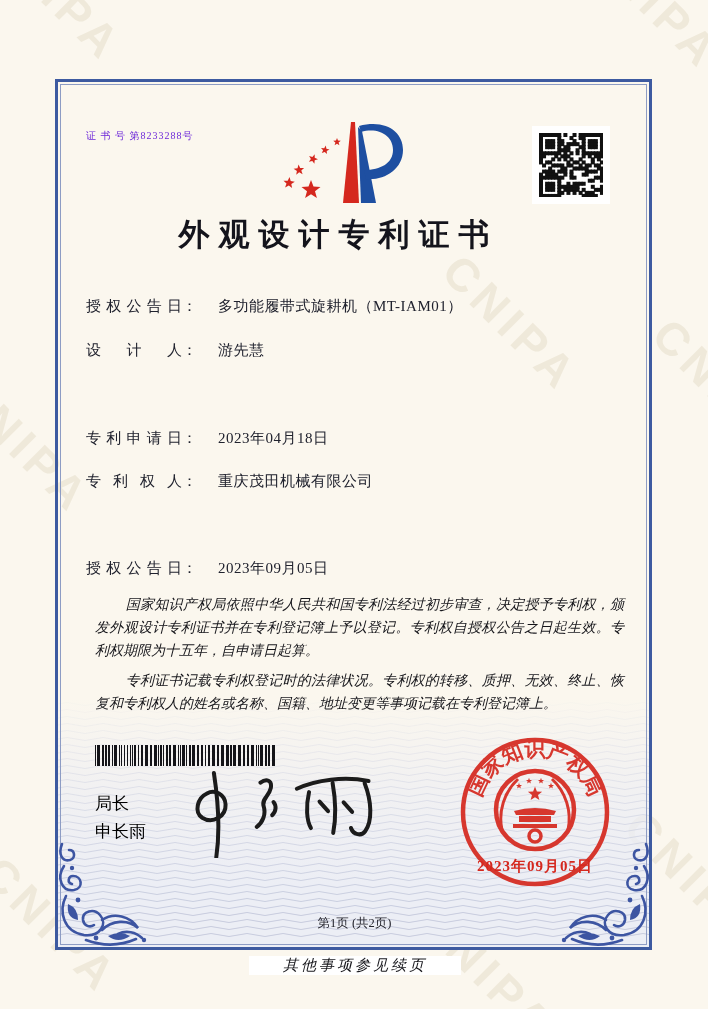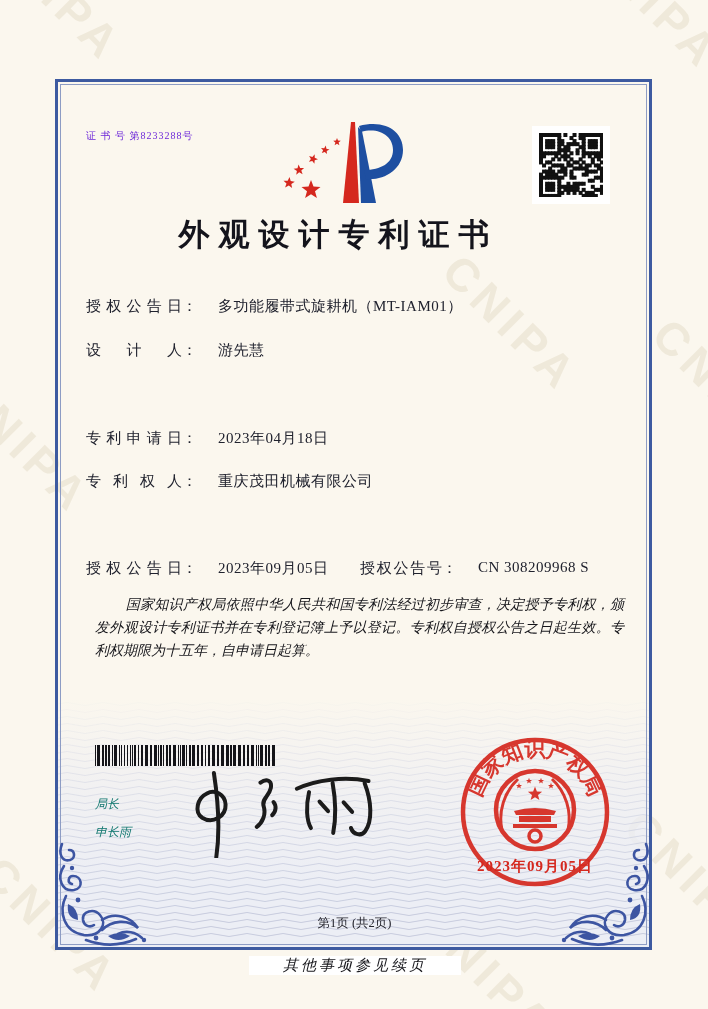--- a/index.html
+++ b/index.html
@@ -40,21 +40,21 @@
   .fvalue{margin-left:21px;letter-spacing:.5px;}
   .fgroup2{position:absolute;left:274px;top:0;white-space:nowrap;}
   .fgroup2 .flabel{width:82px;}
 
   #paras{left:86px;top:593px;width:538px;font-size:14px;color:#15151a;}
   #paras p{margin:0 0 7px 9px;line-height:23px;text-align:justify;text-indent:2.2em;
            font-style:italic;font-family:"Liberation Serif","DejaVu Serif",serif;}
 
   #barcode{left:95px;top:745px;}
 
-  #signer{left:95px;top:790px;font-size:12px;color:#0f766e;line-height:28px;font-style:italic;}
+  #signer{left:95px;top:790px;font-size:17px;color:#000000;line-height:28px;}
   #sig{left:178px;top:763px;}
 
   #seal{left:450px;top:727px;width:170px;height:170px;}
   #seal-date{left:446px;top:857px;width:178px;text-align:center;color:#d5281e;
              font-size:15px;font-weight:bold;letter-spacing:1px;}
 
   #page-info{left:55px;top:915px;width:599px;text-align:center;font-size:12.5px;color:#23232c;}
 
   #cont-note{left:249px;top:956px;width:212px;background:#ffffff;text-align:center;
              font-size:15px;font-style:italic;letter-spacing:3px;color:#15151a;padding:0 0;}
@@ -423,27 +423,25 @@
     <span class="flabel">设计人</span><span class="fcolon">：</span><span class="fvalue">游先慧</span>
   </div>
   <div class="content frow" style="top:429px">
     <span class="flabel">专利申请日</span><span class="fcolon">：</span><span class="fvalue">2023年04月18日</span>
   </div>
   <div class="content frow" style="top:472px">
     <span class="flabel">专利权人</span><span class="fcolon">：</span><span class="fvalue">重庆茂田机械有限公司</span>
   </div>
   <div class="content frow" style="top:559px;position:absolute">
     <span class="flabel">授权公告日</span><span class="fcolon">：</span><span class="fvalue">2023年09月05日</span>
-    <span class="fgroup2">
-      <span class="flabel">授权公告号</span><span class="fcolon">：</span><span class="fvalue">CN 308209968 S</span>
-    </span>
   </div>
 
   <div id="paras" class="content">
     <p>国家知识产权局依照中华人民共和国专利法经过初步审查，决定授予专利权，颁发外观设计专利证书并在专利登记簿上予以登记。专利权自授权公告之日起生效。专利权期限为十五年，自申请日起算。</p>
+    <p>专利证书记载专利权登记时的法律状况。专利权的转移、质押、无效、终止、恢复和专利权人的姓名或名称、国籍、地址变更等事项记载在专利登记簿上。</p>
   </div>
 
   <svg id="barcode" class="content" width="186" height="21">
       <rect x="0" y="0" width="1" height="21" fill="#141418"></rect>
       <rect x="2" y="0" width="3" height="21" fill="#141418"></rect>
       <rect x="7" y="0" width="2" height="21" fill="#141418"></rect>
       <rect x="10" y="0" width="2" height="21" fill="#141418"></rect>
       <rect x="13" y="0" width="2" height="21" fill="#141418"></rect>
       <rect x="17" y="0" width="1" height="21" fill="#141418"></rect>
       <rect x="19" y="0" width="3" height="21" fill="#141418"></rect>

